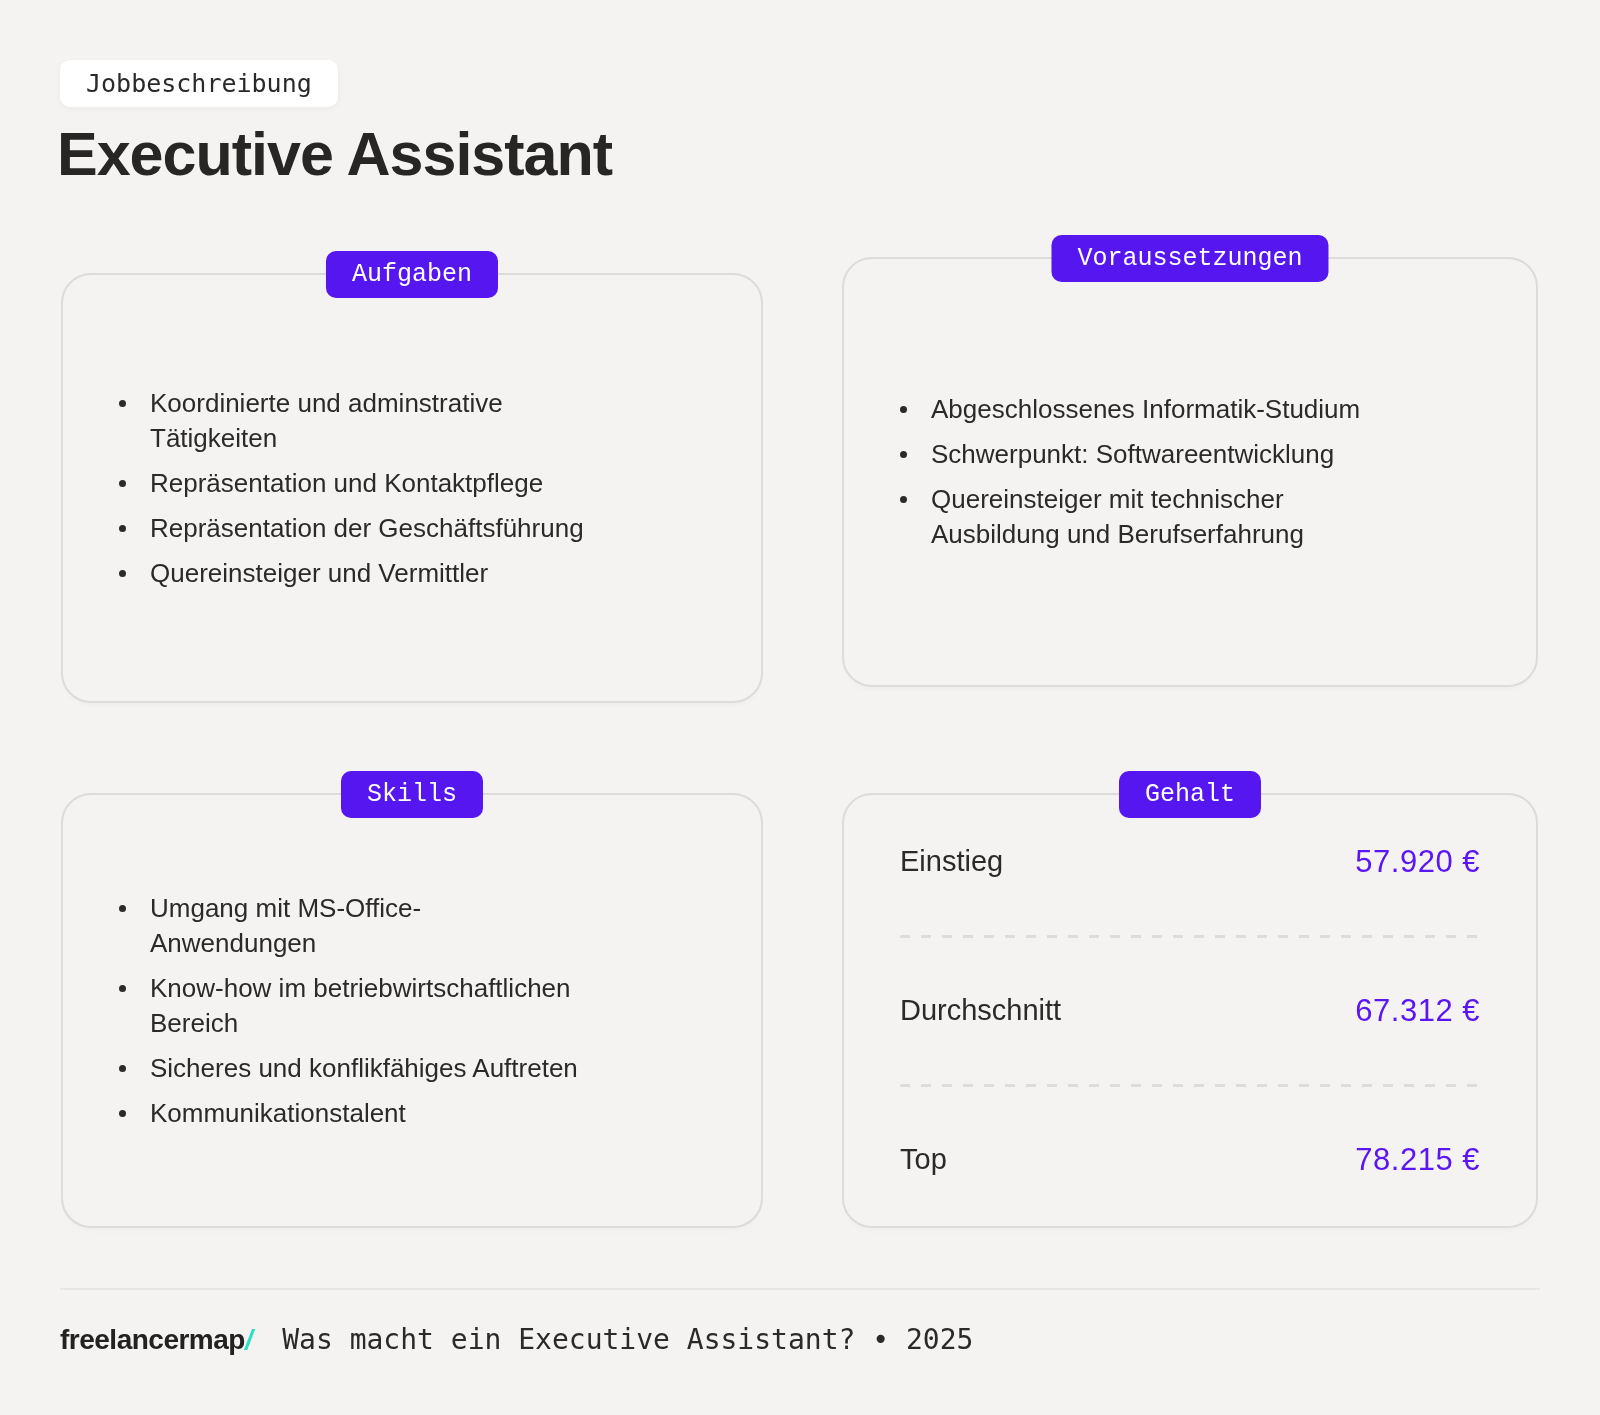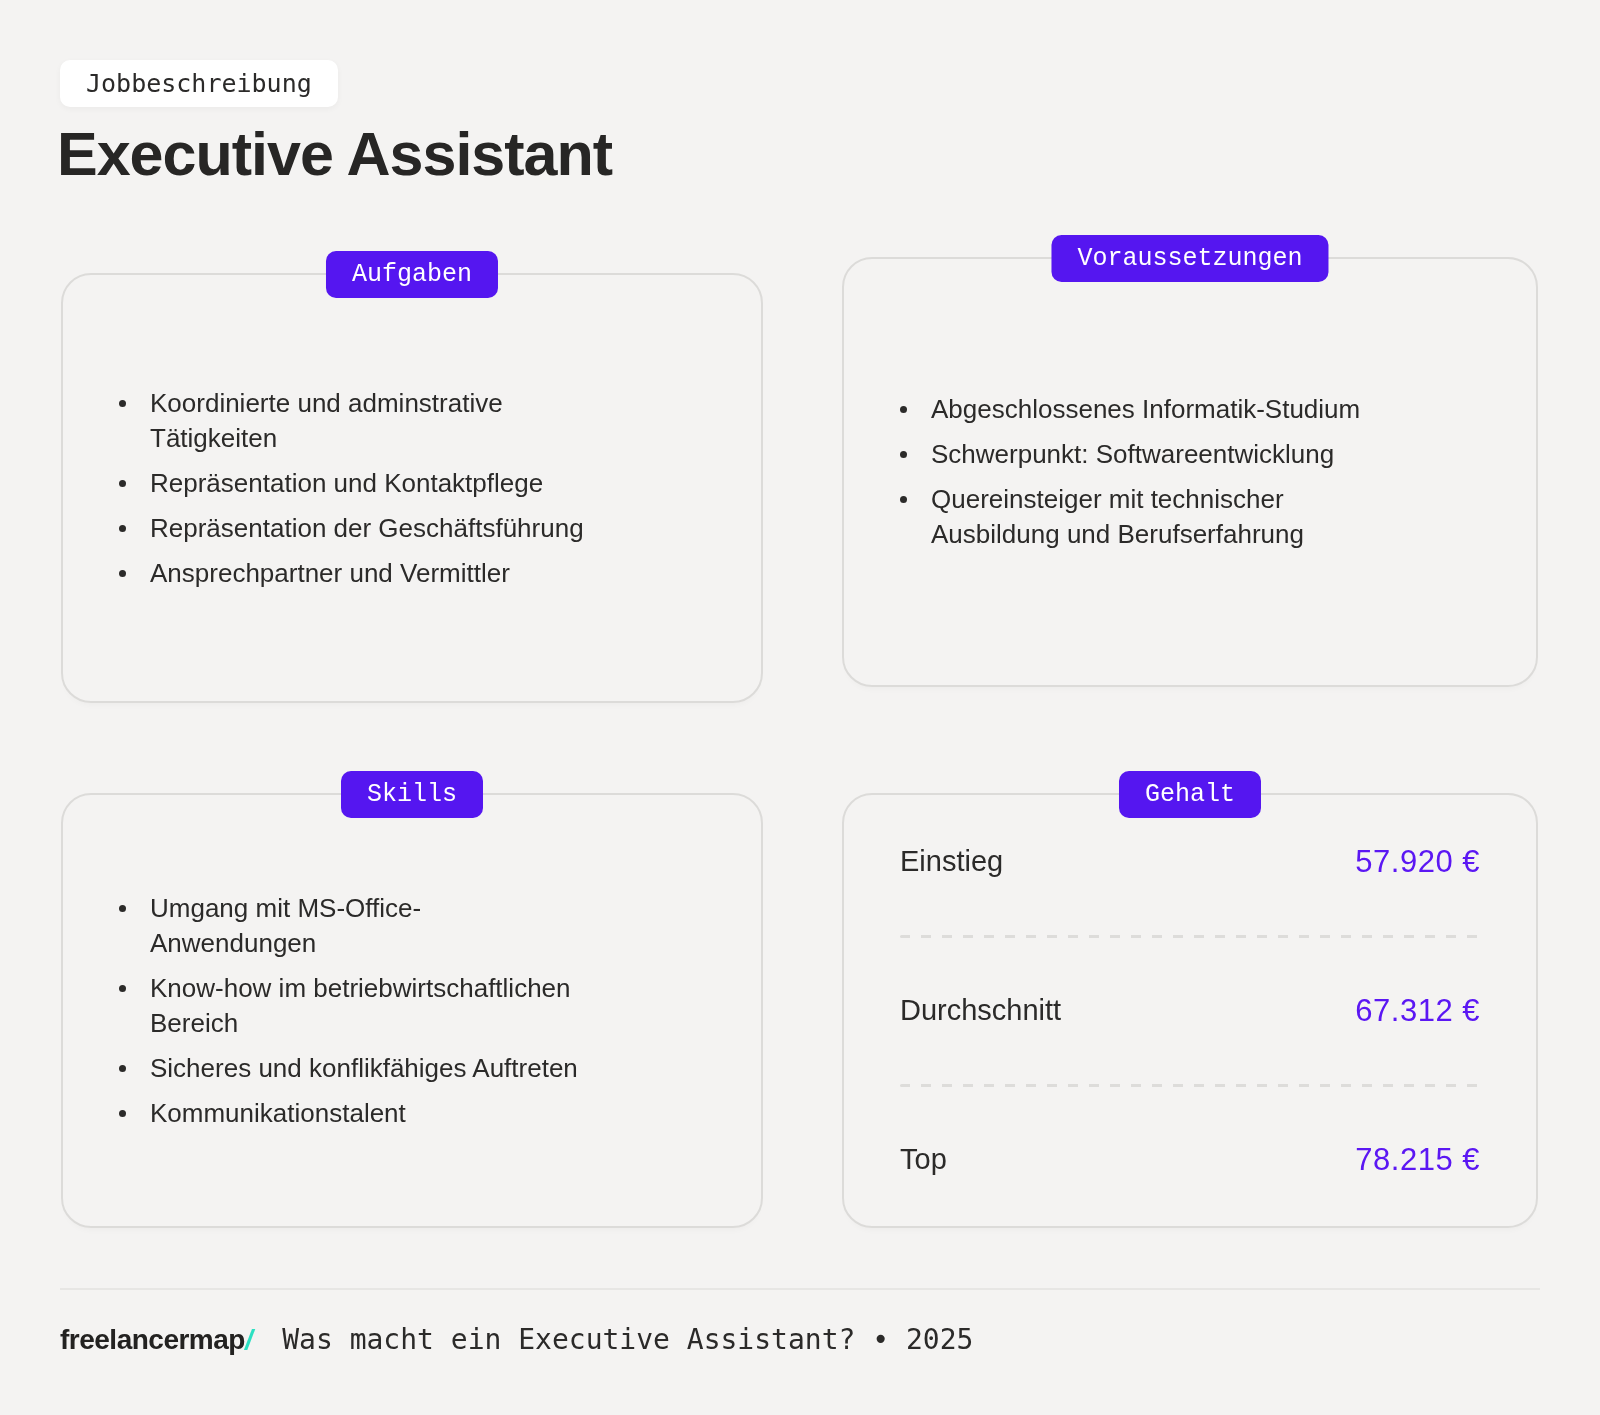--- a/index.html
+++ b/index.html
@@ -85,21 +85,21 @@
         <li>
             <span class="dot"></span>
             <span class="bullet-text">Repräsentation und Kontaktpflege</span>
           </li>
         <li>
             <span class="dot"></span>
             <span class="bullet-text">Repräsentation der Geschäftsführung</span>
           </li>
         <li>
             <span class="dot"></span>
-            <span class="bullet-text">Ansprechpartner und Vermittler</span>
+            <span class="bullet-text">Quereinsteiger und Vermittler</span>
           </li>
       </ul>
     </div>
   </section>
 
   <section class="card card-voraussetzungen">
     <div class="badge">Voraussetzungen</div>
     <div class="card-body">
       <ul class="bullets">
         <li>

